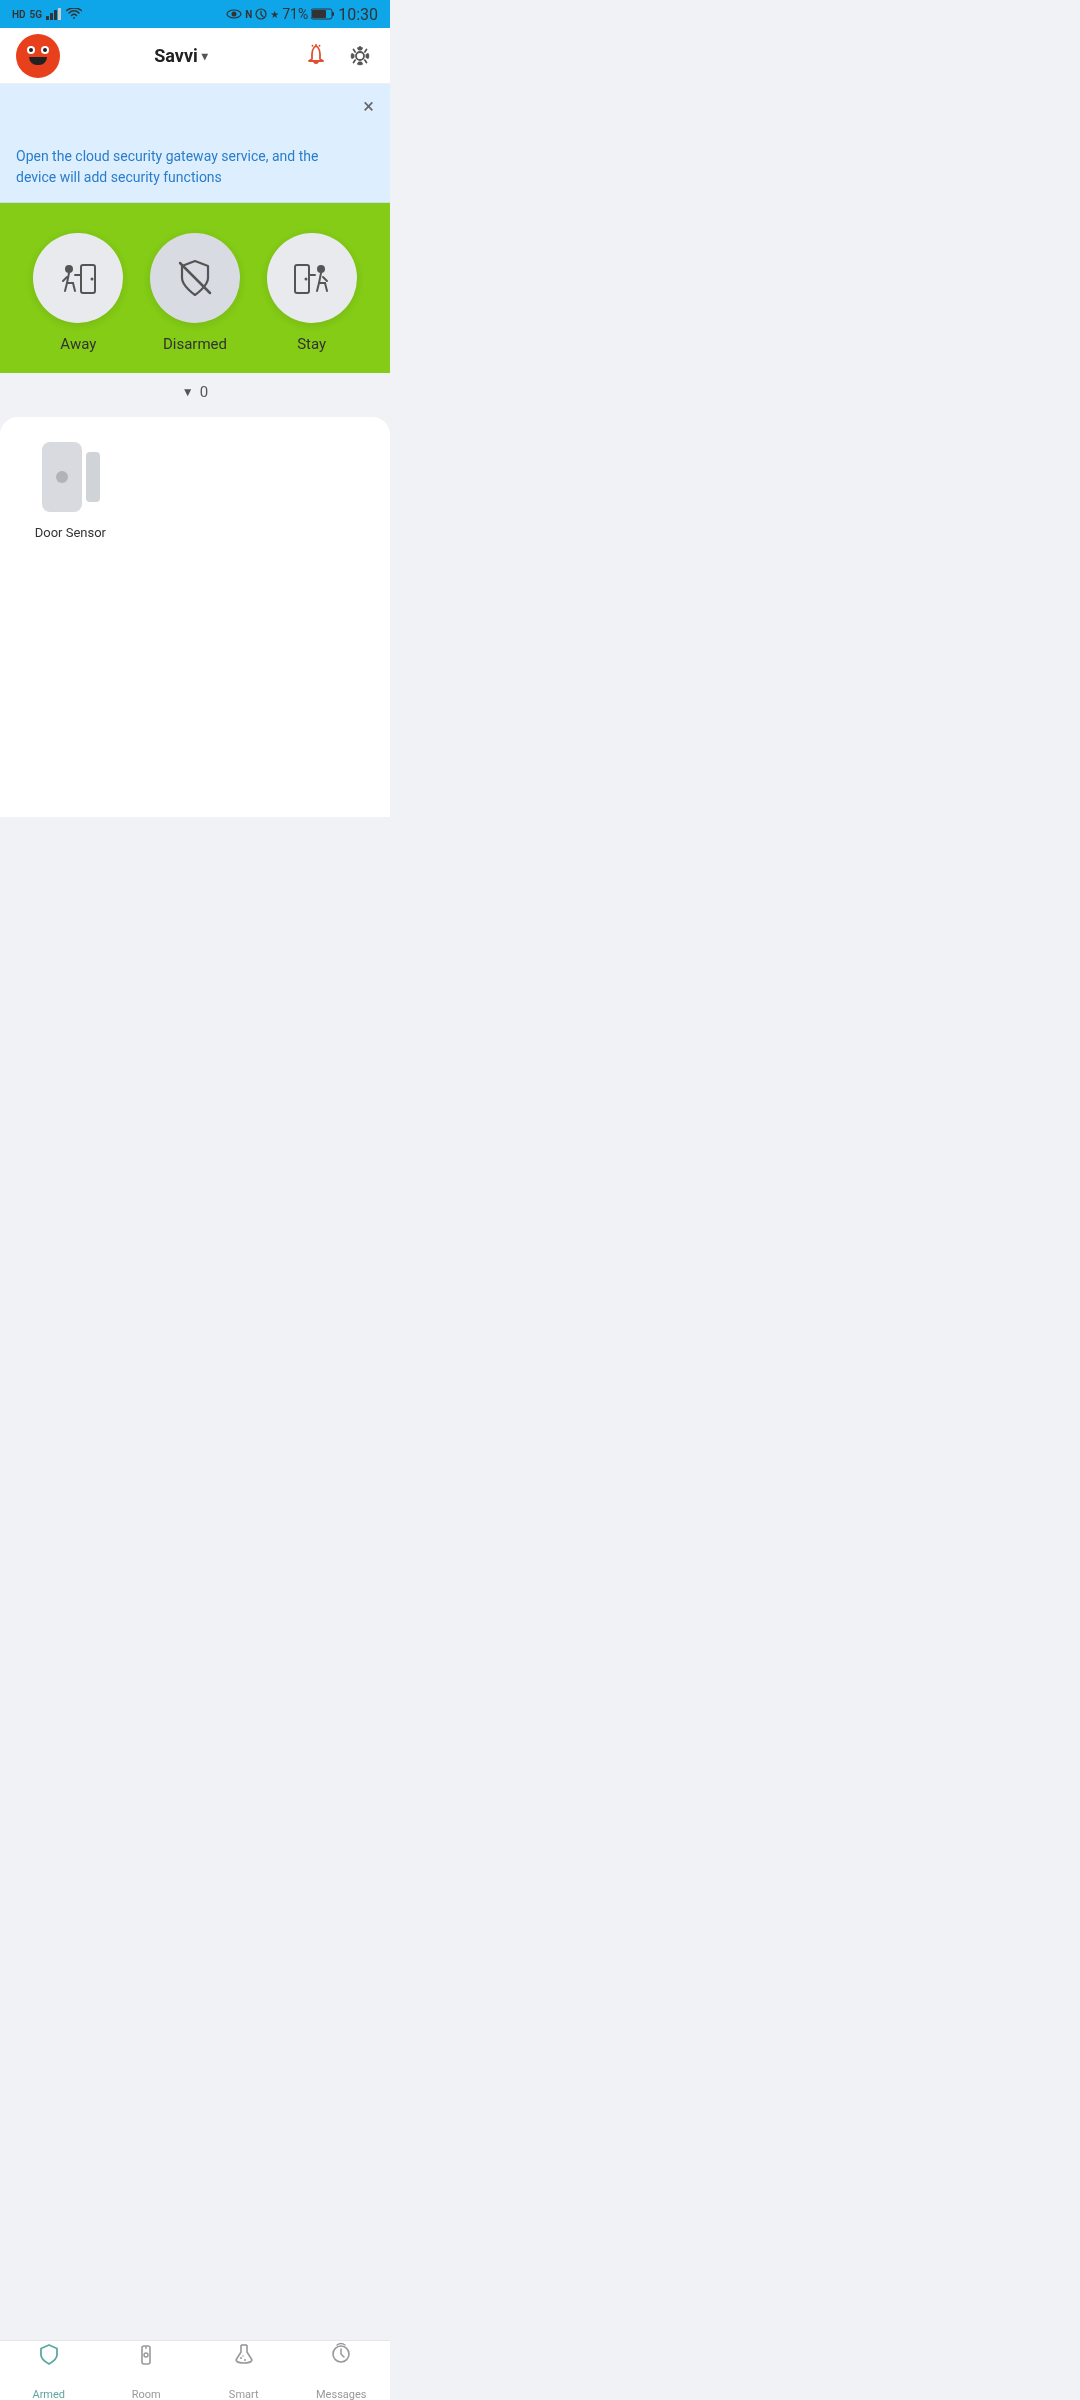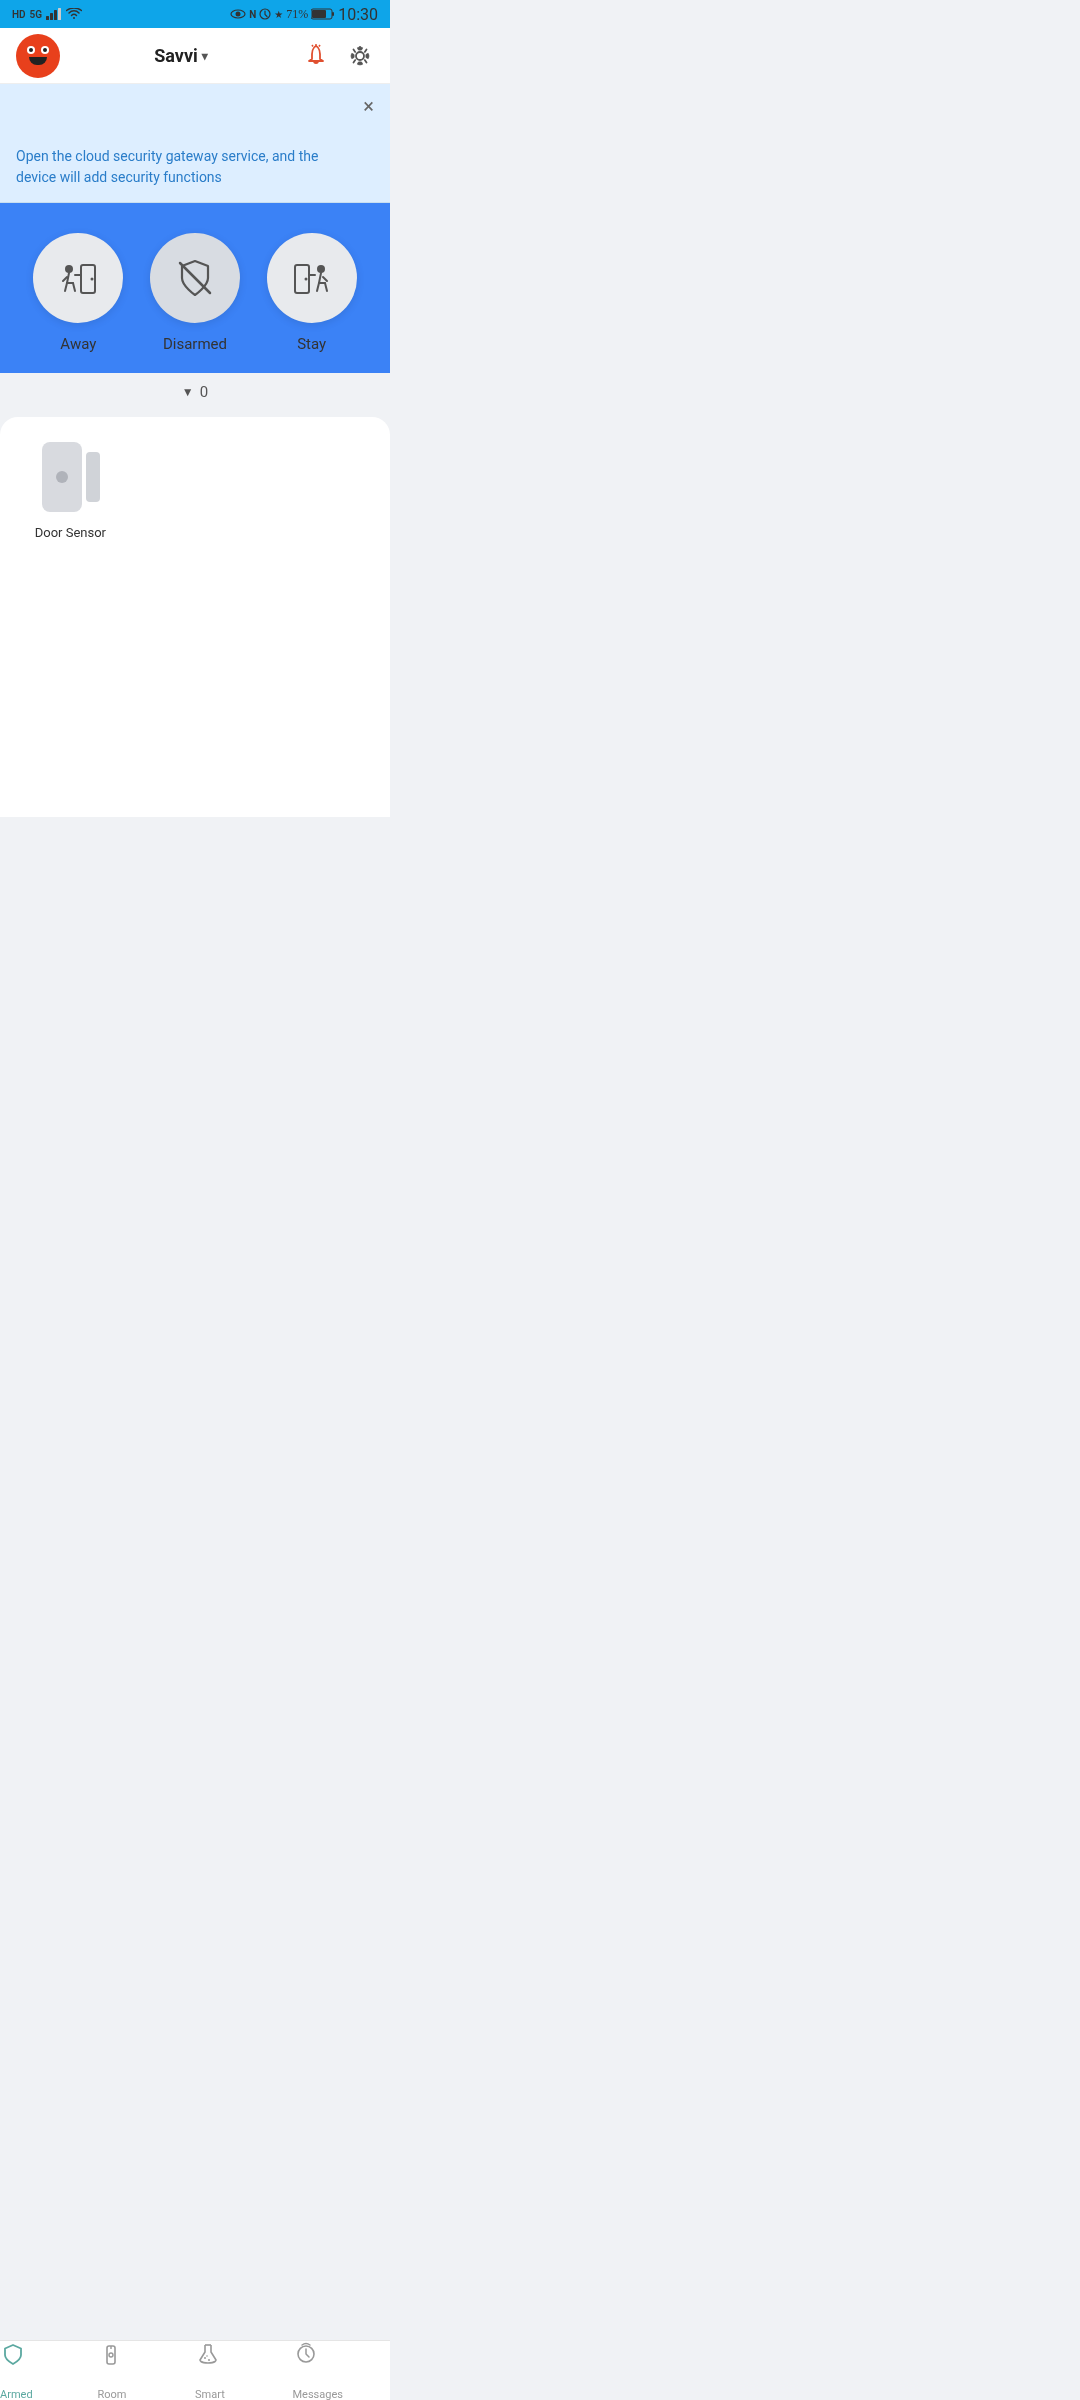--- a/index.html
+++ b/index.html
@@ -162,21 +162,21 @@
     .close-btn {
       color: #666;
       font-size: 20px;
       cursor: pointer;
       line-height: 1;
       margin-top: -2px;
     }
 
     
     .security-modes {
-      background: #3b82f6;
+      background: #84cc16;
       padding: 30px 20px 20px;
       display: flex;
       justify-content: space-around;
       align-items: center;
     }
 
     .mode-item {
       display: flex;
       flex-direction: column;
       align-items: center;
@@ -295,20 +295,21 @@
       background: #fff;
       border-top: 1px solid #e5e5e5;
       display: flex;
       align-items: center;
       justify-content: space-around;
     }
 
     .nav-item {
       display: flex;
       flex-direction: column;
+      align-items: center;
       gap: 21px;
       cursor: pointer;
       flex: 1;
     }
 
     .nav-icon {
       width: 26px;
       height: 26px;
       display: flex;
       align-items: center;
@@ -370,21 +371,21 @@
       </svg>
     </span>
     <span style="font-size:10px;font-weight:700;">N</span>
     <span>
       <svg width="12" height="12" viewBox="0 0 12 12" fill="none">
         <circle cx="6" cy="6" r="5" stroke="#333" stroke-width="1.2"></circle>
         <path d="M6 3 L6 6.5 L8 8.5" stroke="#333" stroke-width="1.2" stroke-linecap="round"></path>
       </svg>
     </span>
     <span style="font-size:10px;">★</span>
-    <span style="font-size:12px;font-family:Liberation Serif, serif;">71%</span>
+    <span style="font-size:14px;">71%</span>
     <svg width="24" height="12" viewBox="0 0 24 12">
       <rect x="0" y="1" width="21" height="10" rx="2" ry="2" fill="none" stroke="#333" stroke-width="1"></rect>
       <rect x="1" y="2" width="14" height="8" rx="1" ry="1" fill="#333"></rect>
       <rect x="21" y="4" width="2" height="4" rx="1" ry="1" fill="#333"></rect>
     </svg>
     <span style="font-weight:400;font-size:16px;">10:30</span>
   </div>
 </div>
 
 <div class="header">

